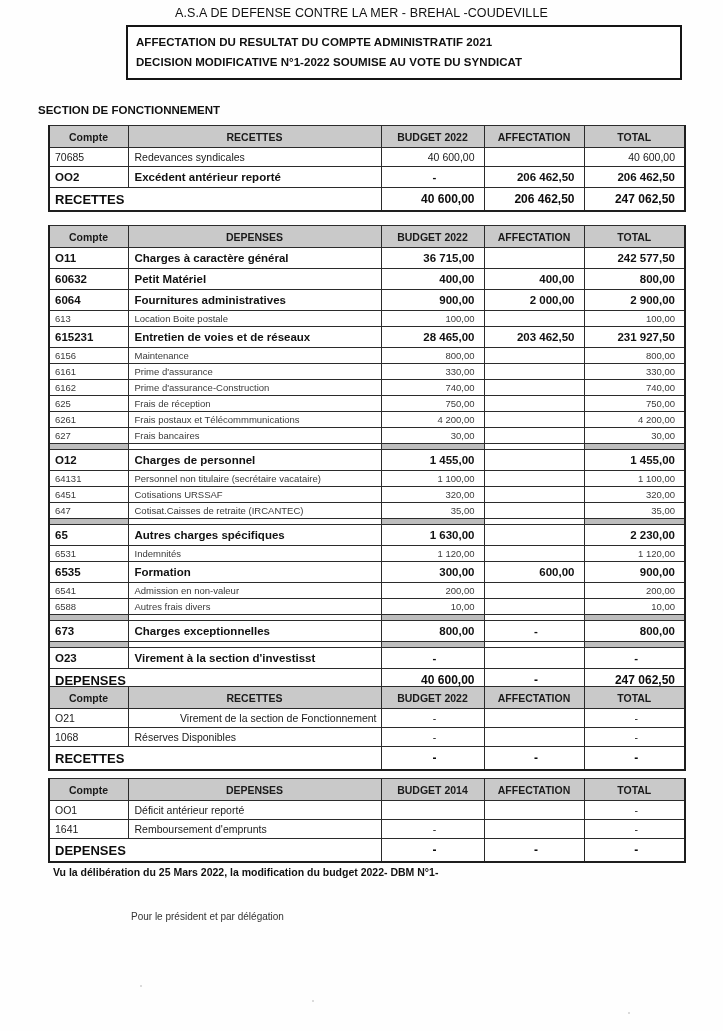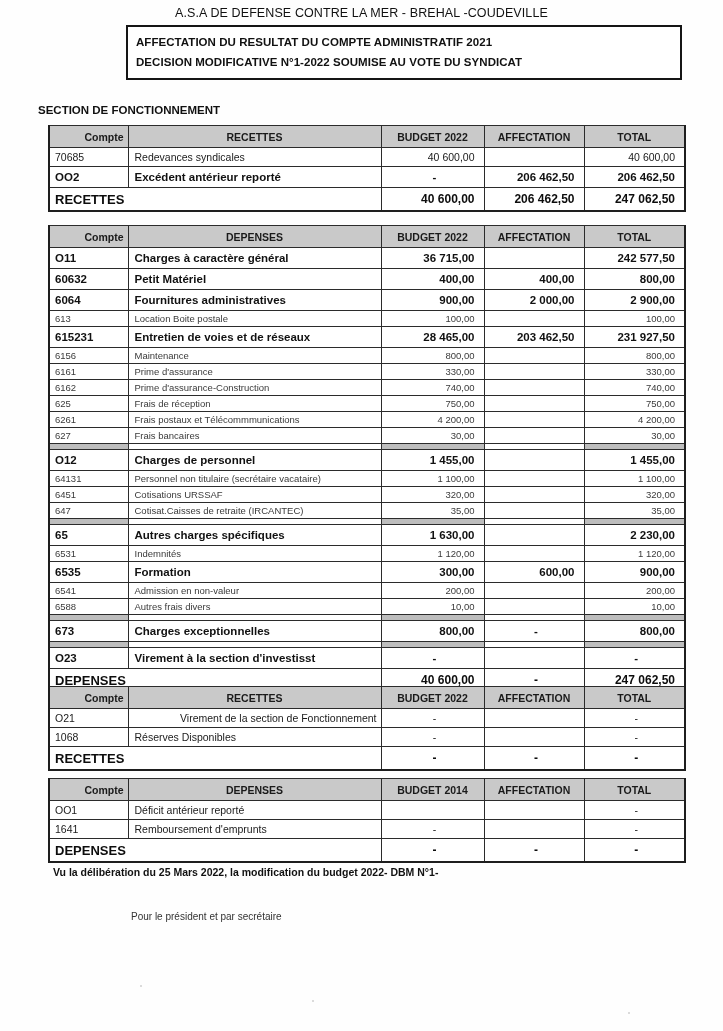--- a/index.html
+++ b/index.html
@@ -86,22 +86,22 @@
   thead th {
     background: #c9c9c9;
     font-weight: bold;
     height: 21px;
     font-size: 11px;
     text-align: center;
     border-top: 2px solid #1e1e1e;
     border-bottom: 1.5px solid #1e1e1e;
   }
   thead th.th-compte {
-    text-align: right;
-    padding-left: 3px;
+    text-align: left;
+    padding-left: 19px;
     border-left: 2px solid #1e1e1e;
   }
   thead th.th-total { border-right: 2px solid #1e1e1e; }
 
   tbody tr.r-thin td { height: 15px; font-size: 9.5px; font-weight: normal; color: #3a3a3a; }
   tbody tr.r-bold td { height: 20px; font-size: 11.5px; font-weight: bold; color: #111; }
   tbody tr.r-mid  td { height: 18px; font-size: 10.5px; font-weight: normal; }
 
   td.c-compte { text-align: left; padding-left: 5px; border-left: 2px solid #1e1e1e; }
   td.c-label  { text-align: left; padding-left: 6px; }
@@ -512,18 +512,18 @@
           <td class="c-compte">DEPENSES INVESTISSEMENT</td>
           <td class="c-label"></td>
           <td class="num dash">-</td>
           <td class="num dash">-</td>
           <td class="num dash c-total">-</td>
         </tr>
       </tbody>
     </table>
 
   <div class="note" style="top:866px;">Vu la délibération du 25 Mars 2022, la modification du budget 2022- DBM N°1-</div>
-  <div class="sign" style="top:911px;">Pour le président et par secrétaire</div>
+  <div class="sign" style="top:911px;">Pour le président et par délégation</div>
 
   <div class="speck" style="left:312px; top:1000px;"></div>
   <div class="speck" style="left:628px; top:1012px;"></div>
   <div class="speck" style="left:140px; top:985px;"></div>
 </div>
 
 </body></html>

